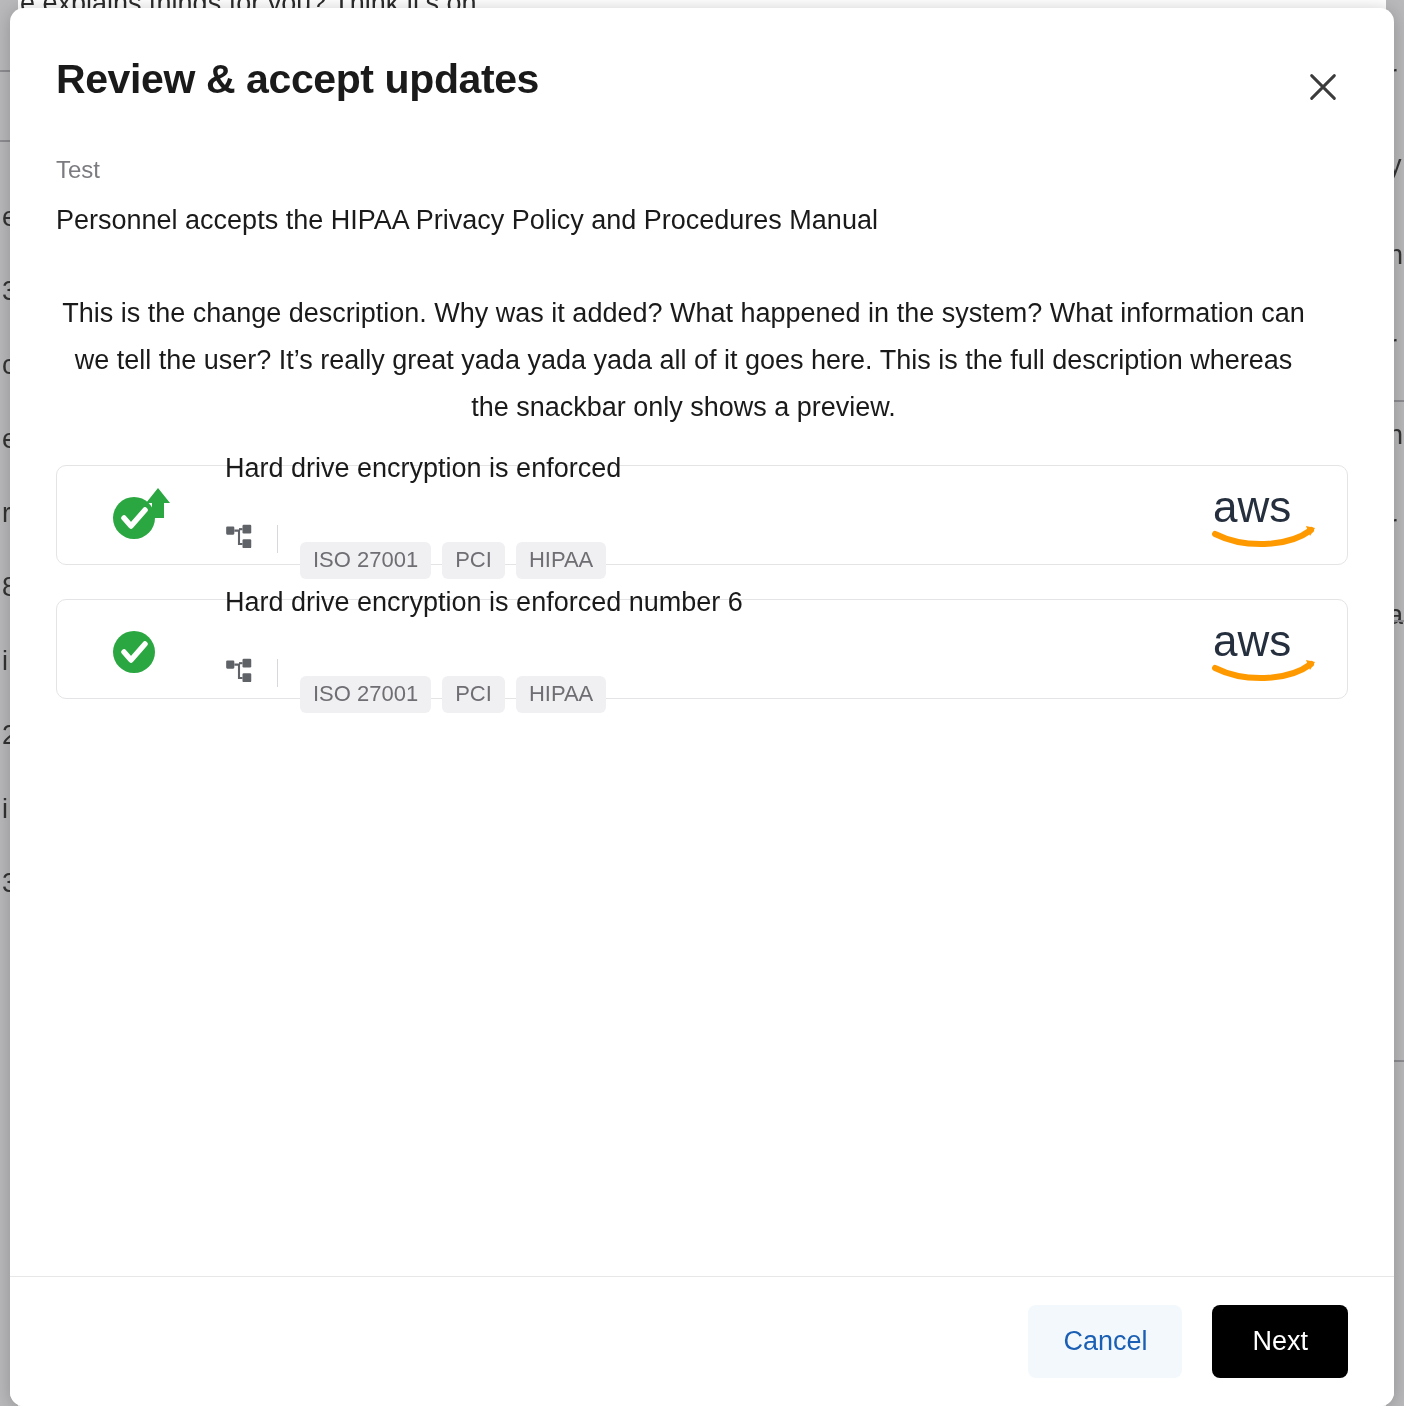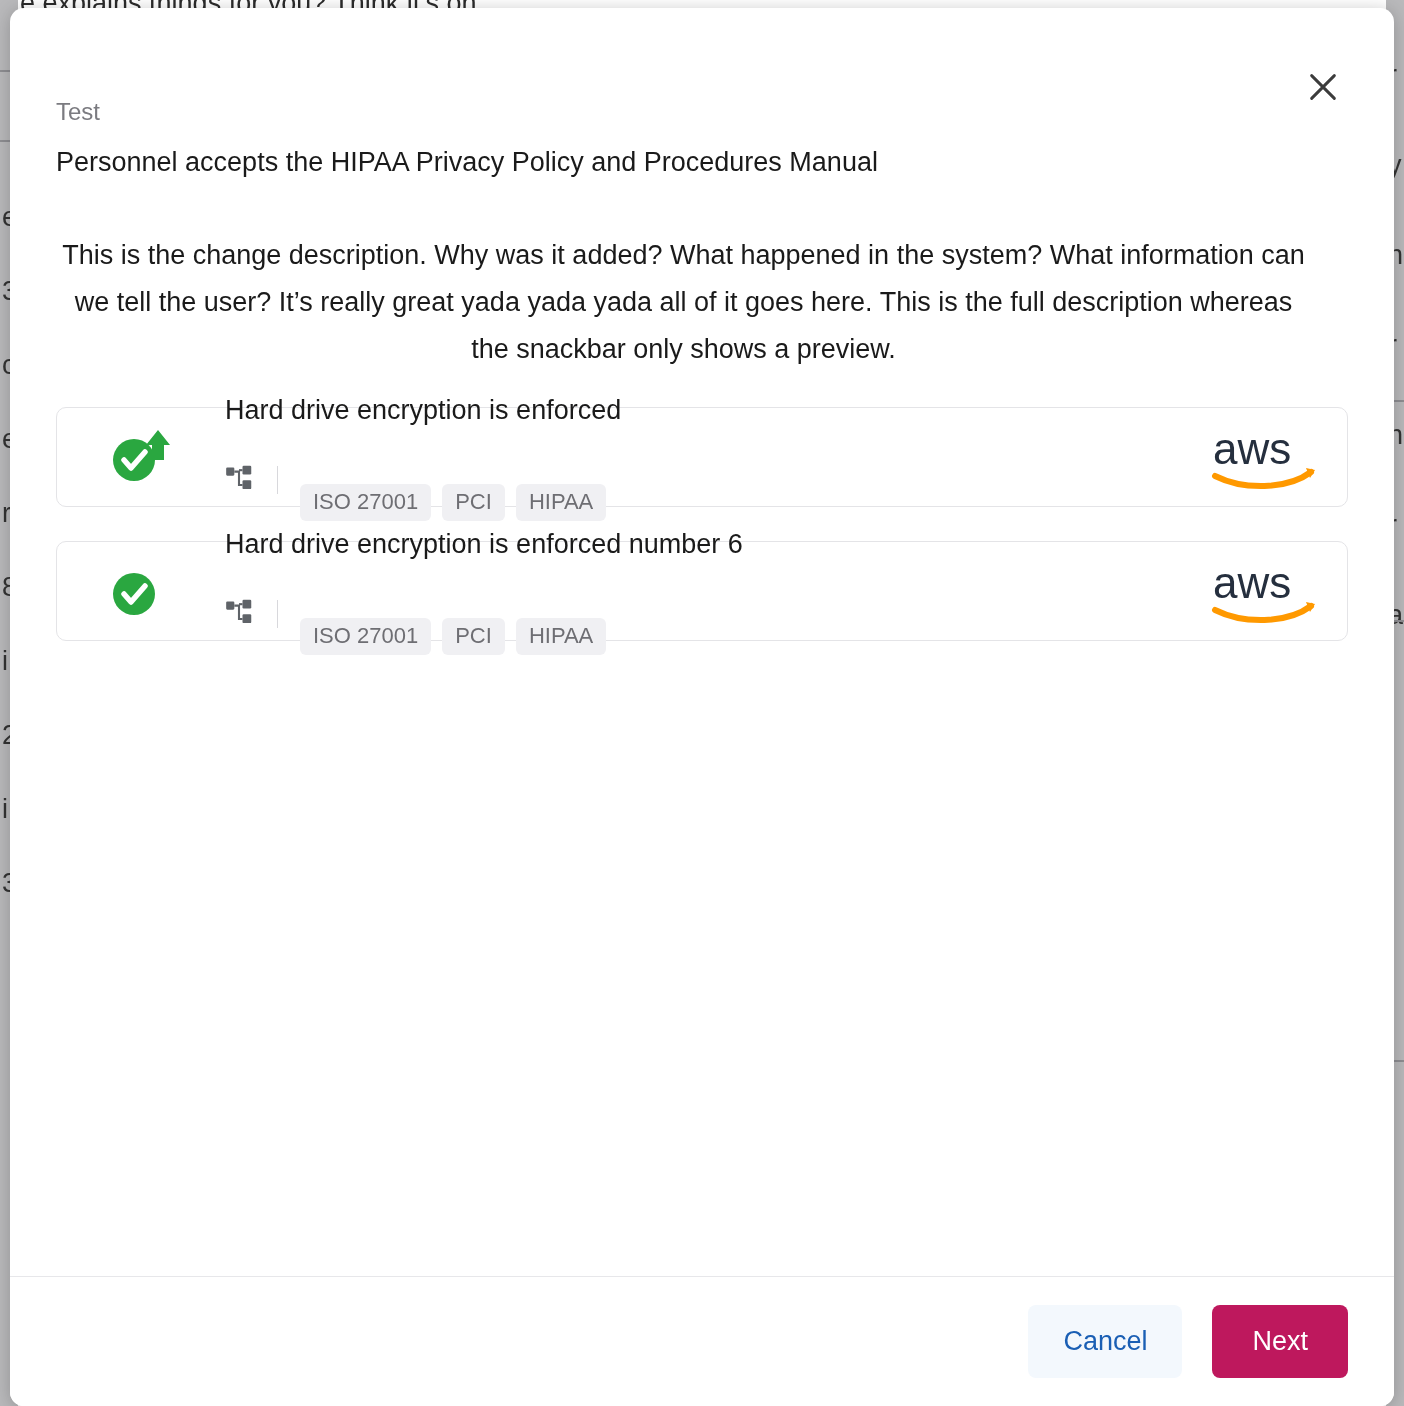--- a/index.html
+++ b/index.html
@@ -83,21 +83,21 @@
     display: flex;
     align-items: center;
     justify-content: center;
     cursor: pointer;
     border: none;
     background: transparent;
   }
   .close-btn svg { display: block; }
 
   .subject-label {
-    margin-top: 40px;
+    margin-top: 51px;
     font-size: 24px;
     color: #7b7b80;
     line-height: 1.3;
   }
   .subject-value {
     margin-top: 18px;
     font-size: 27px;
     color: #1a1a1a;
     line-height: 1.3;
   }
@@ -197,21 +197,21 @@
     font-family: "Liberation Sans", sans-serif;
     cursor: pointer;
     line-height: 1;
   }
   .btn-cancel {
     background: #f3f8fd;
     color: #1a5fb4;
     padding: 23px 35px;
   }
   .btn-next {
-    background: #be185d;
+    background: #000000;
     color: #ffffff;
     padding: 23px 40px;
   }
 </style>
 </head>
 <body>
 
 <div class="page-behind">
   <div class="behind-sheet"></div>
   <div class="behind-text behind-top">e explains things for you? Think it's on</div>
@@ -222,20 +222,21 @@
   <div class="behind-rule" style="top:140px"></div>
   <div class="behind-rule-r behind-rule" style="top:400px"></div>
   <div class="behind-rule-r behind-rule" style="top:620px"></div>
   <div class="behind-rule-r behind-rule" style="top:1060px"></div>
 </div>
 
 <div class="modal">
 
   <div class="modal-body">
 
+    <h1 class="modal-title">Review &amp; accept updates</h1>
 
     <div class="subject-label">Test</div>
     <div class="subject-value">Personnel accepts the HIPAA Privacy Policy and Procedures Manual</div>
 
     <p class="description">This is the change description. Why was it added? What happened in the system? What information can we tell the user? It’s really great yada yada yada all of it goes here. This is the full description whereas the snackbar only shows a preview.</p>
 
 
     <div class="test-card">
       <div class="card-status">
         <span>

